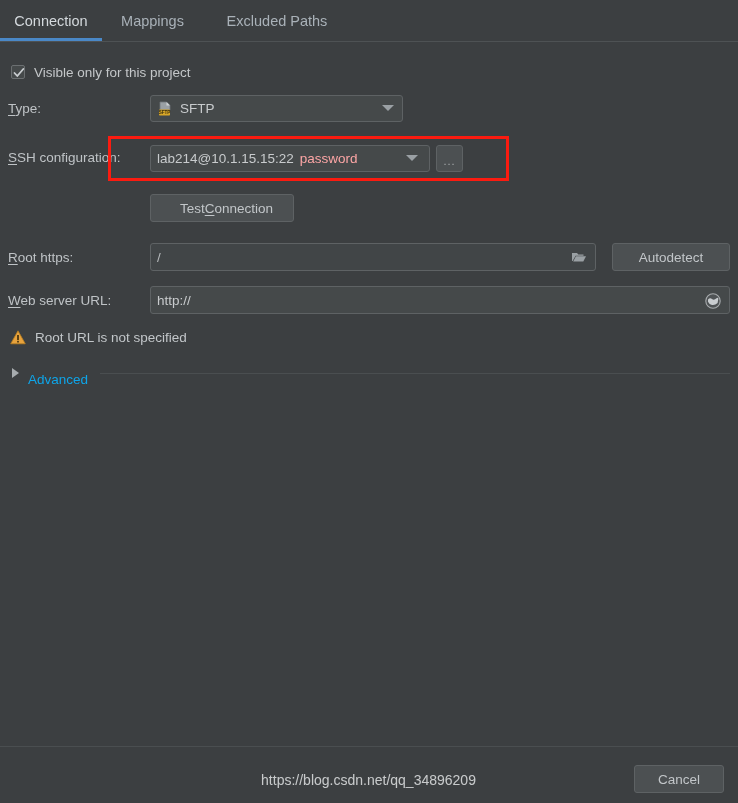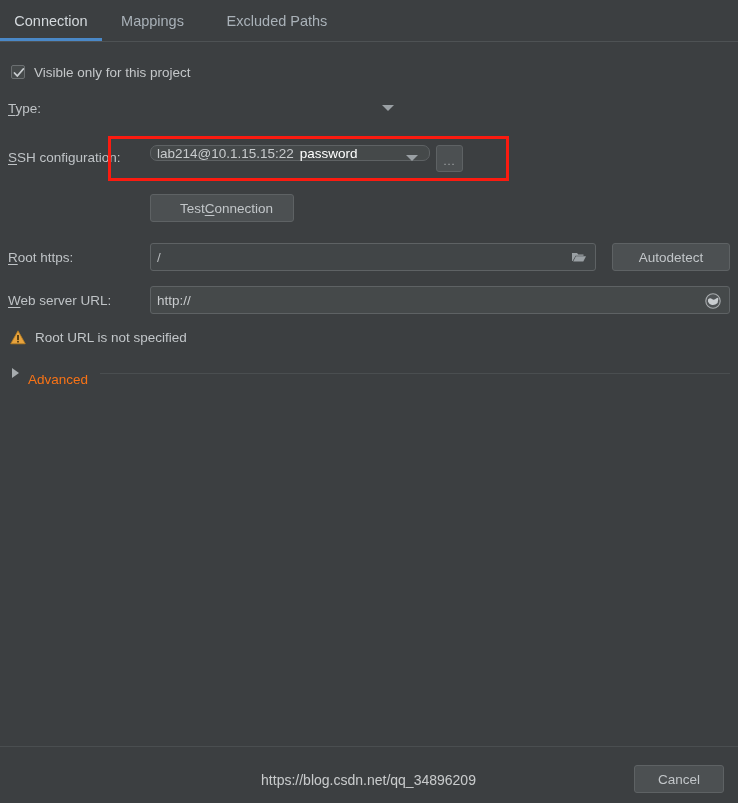--- a/index.html
+++ b/index.html
@@ -107,23 +107,23 @@
   }
 
   
   #label-type { left: 8px;  top: 101px; }
   #field-type { left: 150px; top: 95px; width: 253px; height: 27px; }
   #sftp-icon  { margin-right: 7px; flex: none; }
   #arrow-type { left: 382px; top: 105px; }
 
   
   #label-ssh   { left: 8px;   top: 150px; }
-  #field-ssh   { left: 150px; top: 145px; width: 280px; height: 16px; border-radius: 7px; }
+  #field-ssh   { left: 150px; top: 145px; width: 280px; height: 27px; }
   #ssh-value   { color: #c8cbcd; }
-  #ssh-auth    { color: #ffffff; margin-left: 6px; }
+  #ssh-auth    { color: #fca5a5; margin-left: 6px; }
   #arrow-ssh   { left: 406px; top: 155px; }
   #btn-ssh-ellipsis {
     left: 436px; top: 145px; width: 27px; height: 27px;
     font-size: 11px; letter-spacing: 1px; color: #a8acae;
     align-items: flex-end; padding-bottom: 4px;
   }
   #red-highlight {
     position: absolute;
     left: 108px; top: 136px;
     width: 401px; height: 45px;
@@ -158,21 +158,21 @@
     width: 718px; height: 20px;
     display: flex; align-items: center;
   }
   #advanced-triangle {
     width: 0; height: 0; flex: none;
     border-top: 5px solid transparent;
     border-bottom: 5px solid transparent;
     border-left: 7px solid #a6abae;
     margin-right: 9px;
   }
-  #advanced-label { font-size: 13.5px; color: #f97316; white-space: nowrap; margin-top: 12px; }
+  #advanced-label { font-size: 13.5px; color: #0ea5e9; white-space: nowrap; margin-top: 12px; }
   #advanced-line { flex: 1; height: 1px; background: #4a4e50; margin-left: 12px; }
 
   
   #bottom-divider {
     position: absolute; left: 0; top: 746px;
     width: 738px; height: 1px;
     background: #4a4e50;
   }
   #btn-ok {
     left: 534px; top: 765px; width: 90px; height: 28px;
@@ -219,20 +219,29 @@
     <span class="checkbox">
       <svg width="12" height="12" viewBox="0 0 12 12">
         <path d="M1.5 6 L4.3 9 L10.3 2" stroke="#c9cdd0" stroke-width="1.8" fill="none" stroke-linecap="round" stroke-linejoin="round"></path>
       </svg>
     </span>
     <span class="checkbox-label">Visible only for this project</span>
   </div>
 
   <div class="row-label" id="label-type"><span class="mn">T</span><span>ype:</span></div>
 
+  <div class="field" id="field-type">
+    <svg id="sftp-icon" width="16" height="16" viewBox="0 0 16 16">
+      <path d="M3 1 H9.5 L13 4.5 V9 H3 Z" fill="#9aa0a4" stroke="#6f7479" stroke-width="0.8"></path>
+      <path d="M9.5 1 L9.5 4.5 L13 4.5 Z" fill="#cfd3d6"></path>
+      <rect x="2" y="8.5" width="11" height="6" rx="0.8" fill="#d8a627"></rect>
+      <text x="7.5" y="13" font-family="'Liberation Sans', sans-serif" font-size="4.6" font-weight="bold" fill="#3a2f10" text-anchor="middle">SFTP</text>
+    </svg>
+    <span>SFTP</span>
+  </div>
   <span class="combo-arrow" id="arrow-type"></span>
 
   <div class="row-label" id="label-ssh"><span class="mn">S</span><span>SH configuration:</span></div>
 
   <div class="field" id="field-ssh">
     <span id="ssh-value">lab214@10.1.15.15:22</span>
     <span id="ssh-auth">password</span>
   </div>
   <span class="combo-arrow" id="arrow-ssh"></span>
 

